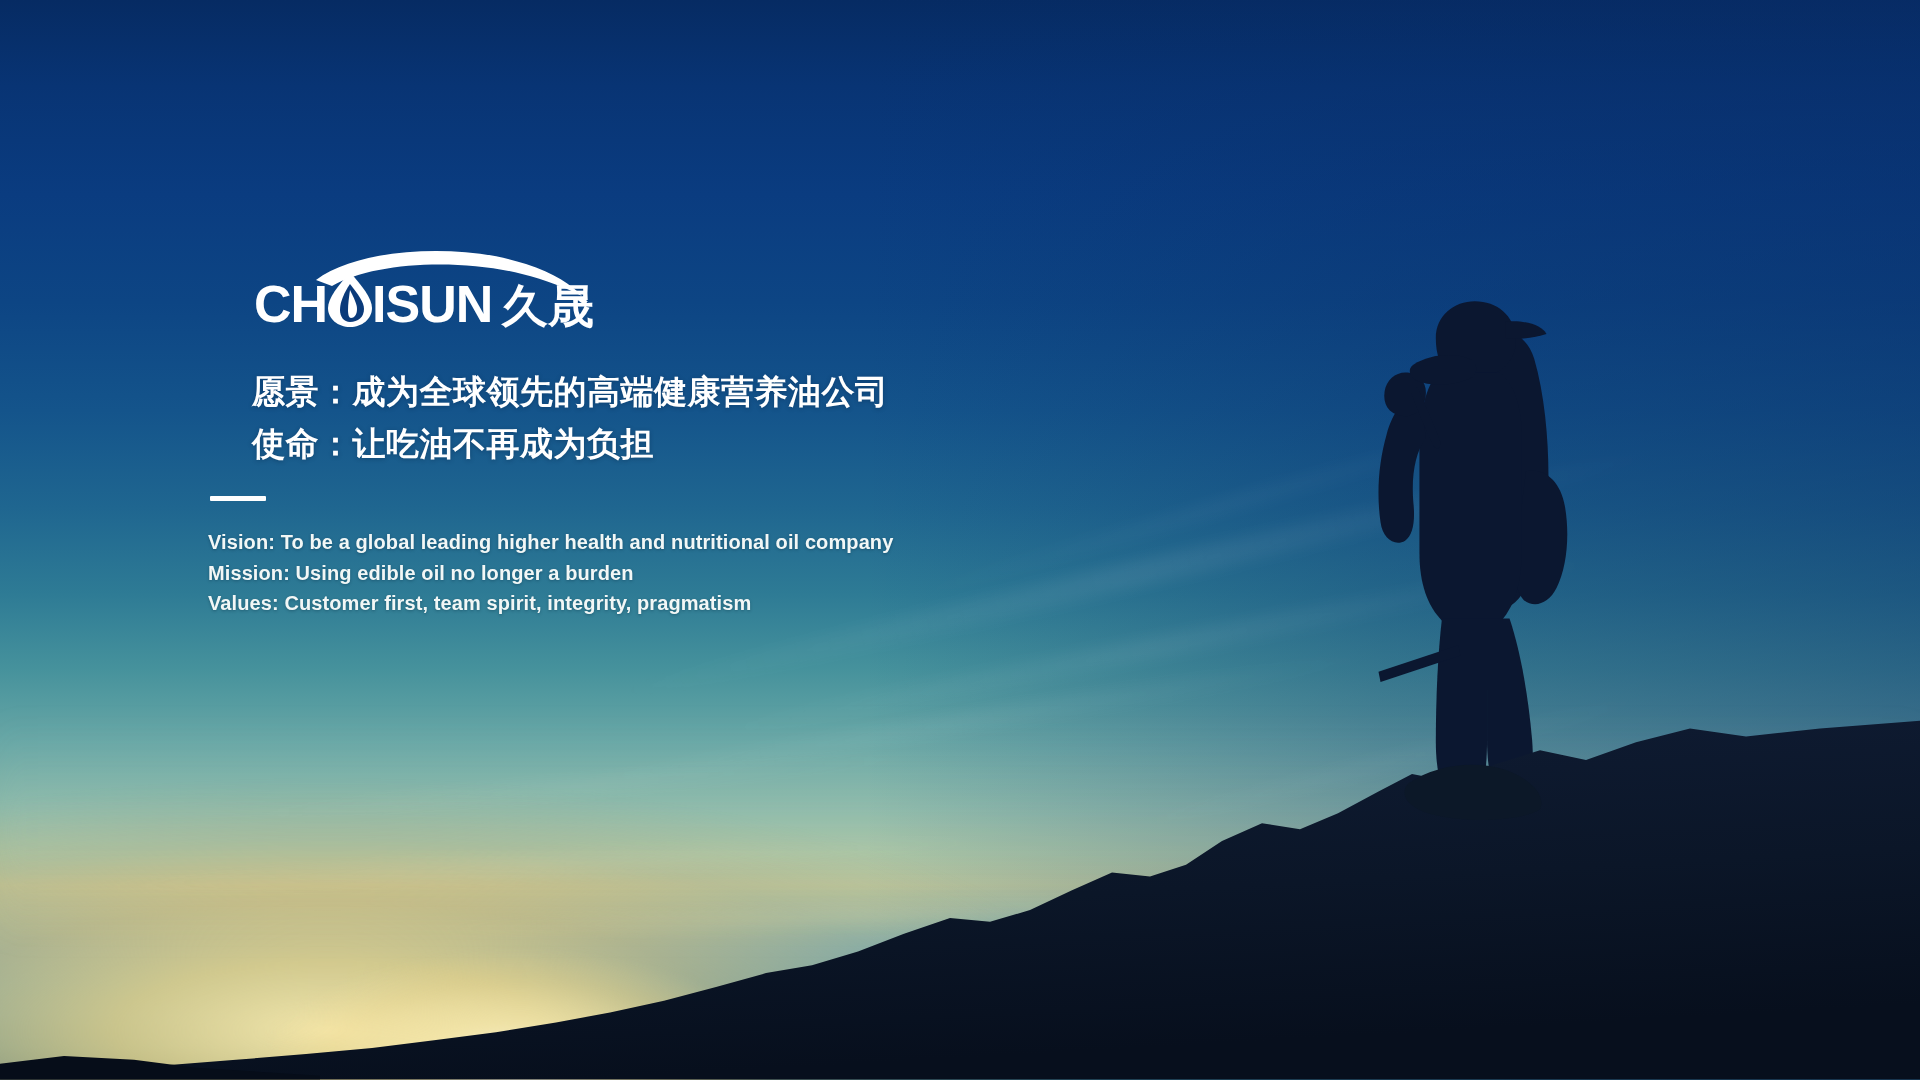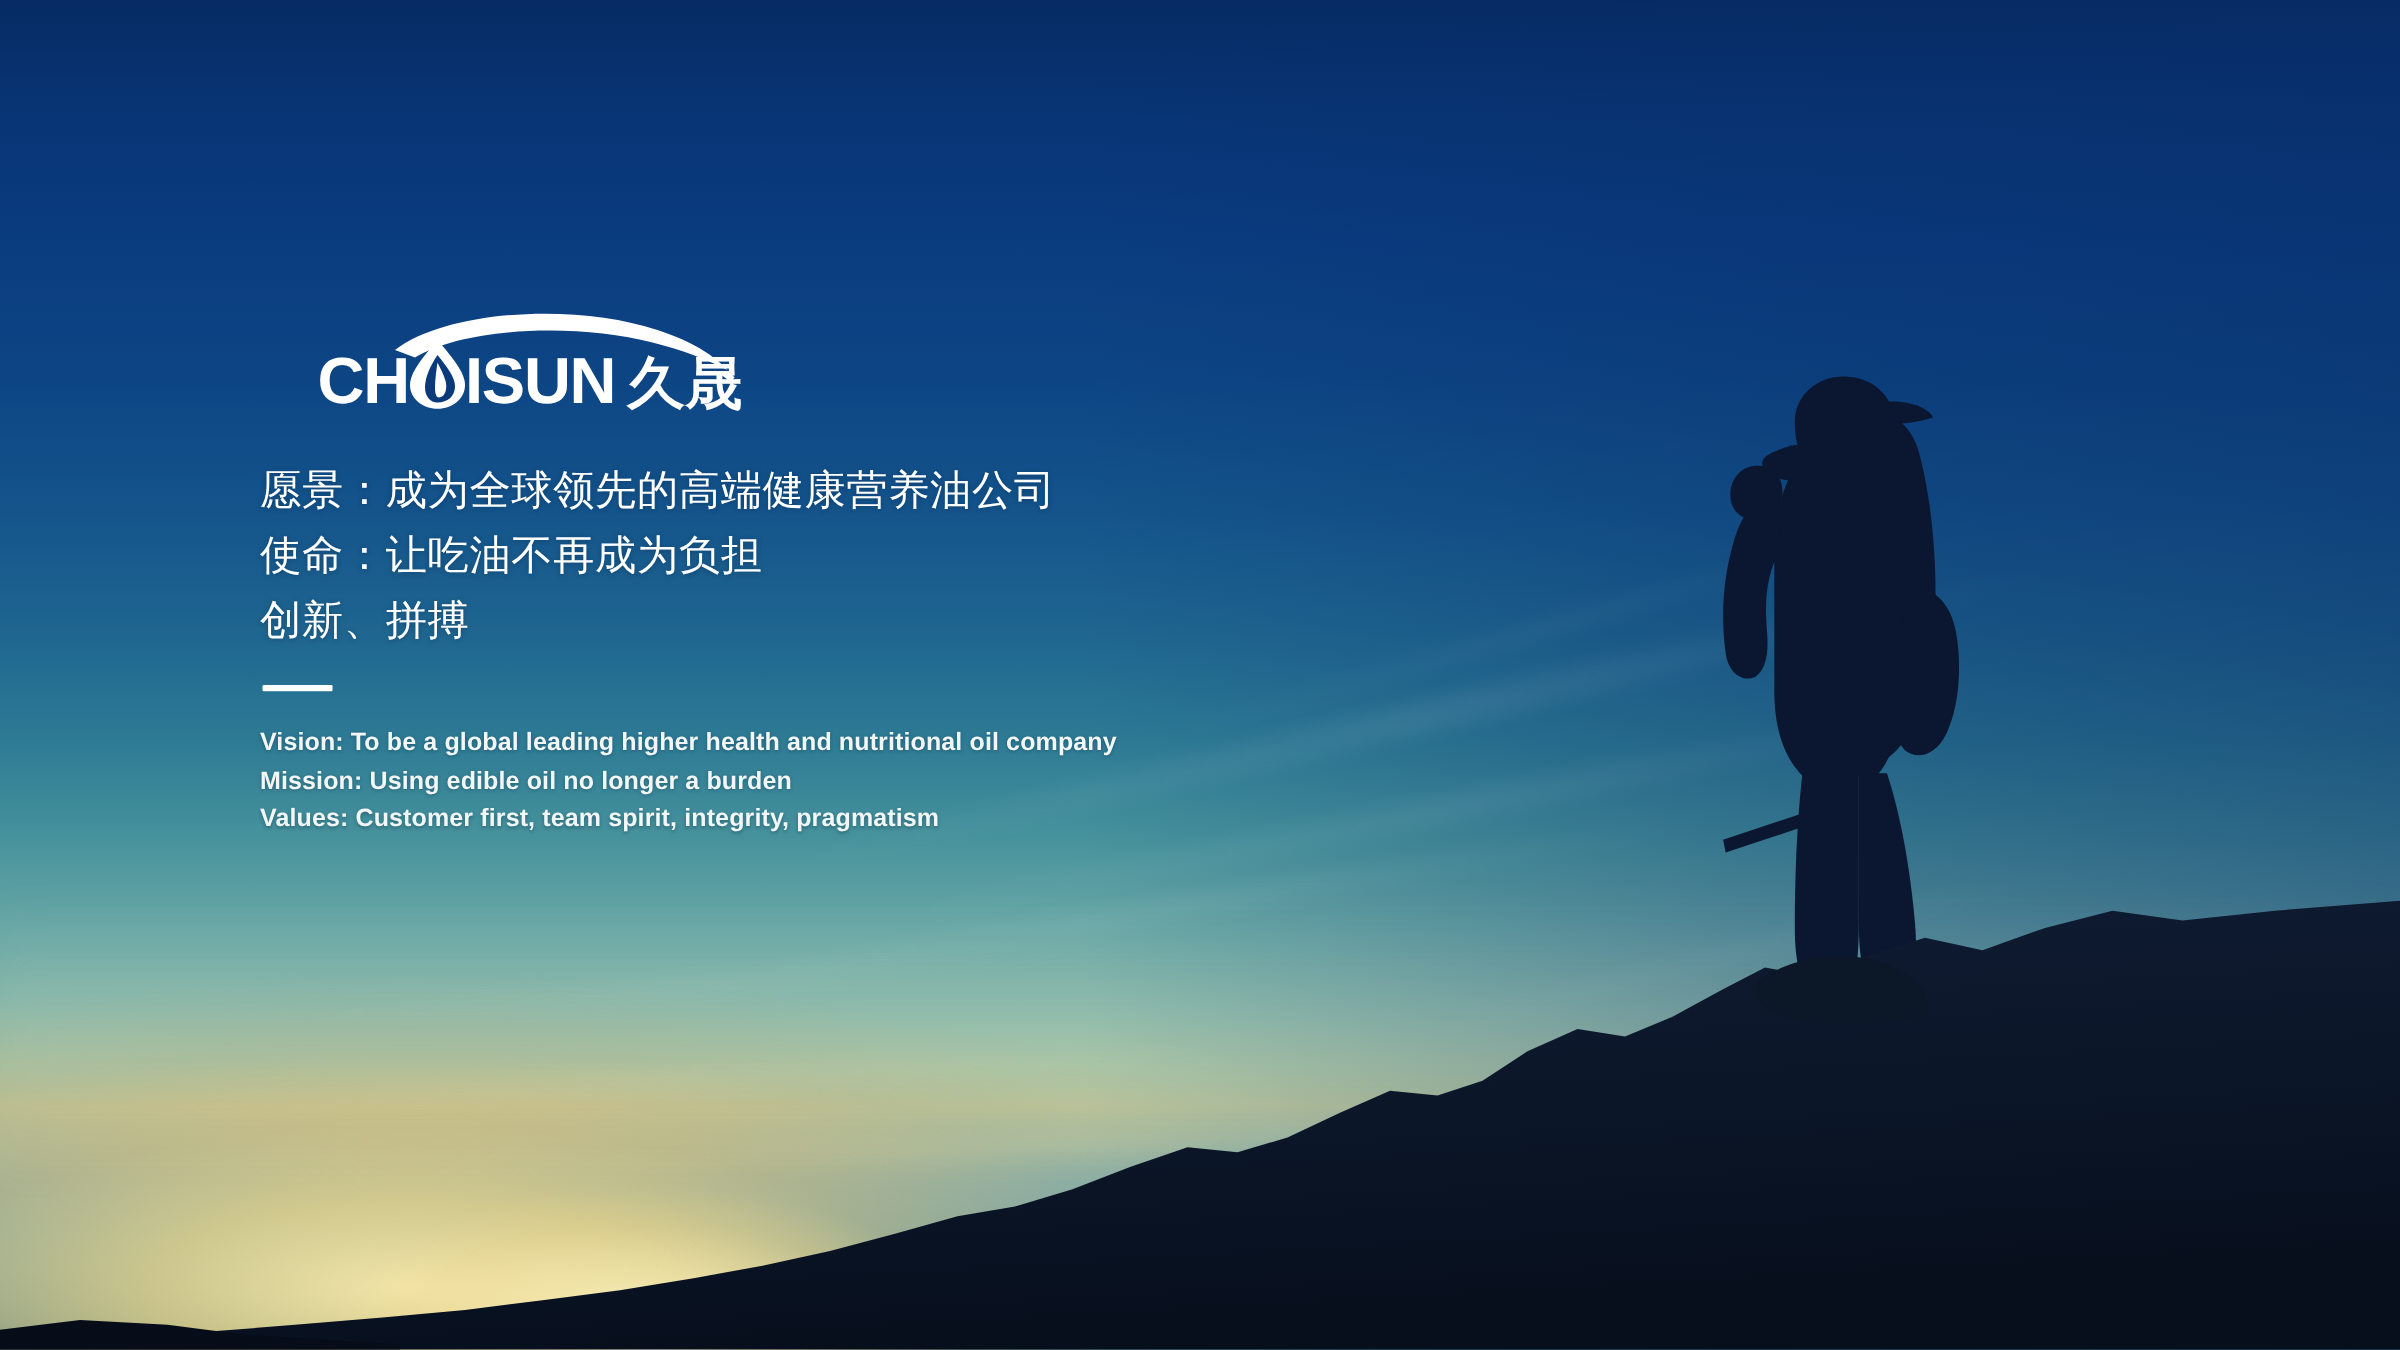--- a/index.html
+++ b/index.html
@@ -86,23 +86,24 @@
   .content{position:absolute;left:208px;top:246px;width:900px;}
 
   
   .logo{position:relative;width:340px;height:84px;margin-bottom:36px;margin-left:46px;}
   .logo svg{display:block;width:340px;height:84px;}
 
   
   .cn{margin:0;padding:0;list-style:none;}
   .cn li{
     font-family:"Liberation Sans","DejaVu Sans",sans-serif;
-    font-size:33px;line-height:1.58;color:#ffffff;font-weight:400;
+    font-size:33px;line-height:1.58;color:#ffffff;font-weight:700;
     letter-spacing:.5px;white-space:nowrap;
     text-shadow:0 1px 4px rgba(0,30,60,.35);
+    margin-left:44px;
   }
 
   .divider{width:56px;height:5px;background:#ffffff;margin:26px 0 26px 2px;border-radius:1px;}
 
   .en{margin:0;padding:0;list-style:none;}
   .en li{
     font-family:"Liberation Sans","DejaVu Sans",sans-serif;
     font-size:20px;line-height:1.52;color:#f2f7f6;font-weight:700;
     letter-spacing:.1px;white-space:nowrap;
     text-shadow:0 1px 3px rgba(0,40,60,.38);
@@ -225,21 +226,20 @@
         <path fill="#ffffff" d="M96 44 C100 52 103 58 103 63 C103 69 100 72 97 72
                  C95 72 94 69 94 64 C94 58 95 51 96 44 Z"></path>
 
         <text x="248" y="76" fill="#ffffff" font-family="Liberation Sans, DejaVu Sans, sans-serif" font-size="46" font-weight="bold">久晟</text>
       </svg>
     </div>
 
     <ul class="cn">
       <li>愿景：成为全球领先的高端健康营养油公司</li>
       <li>使命：让吃油不再成为负担</li>
-      <li>创新、拼搏</li>
     </ul>
 
     <div class="divider"></div>
 
     <ul class="en">
       <li>Vision: To be a global leading higher health and nutritional oil company</li>
       <li>Mission: Using edible oil no longer a burden</li>
       <li>Values: Customer first, team spirit, integrity, pragmatism</li>
     </ul>
 

